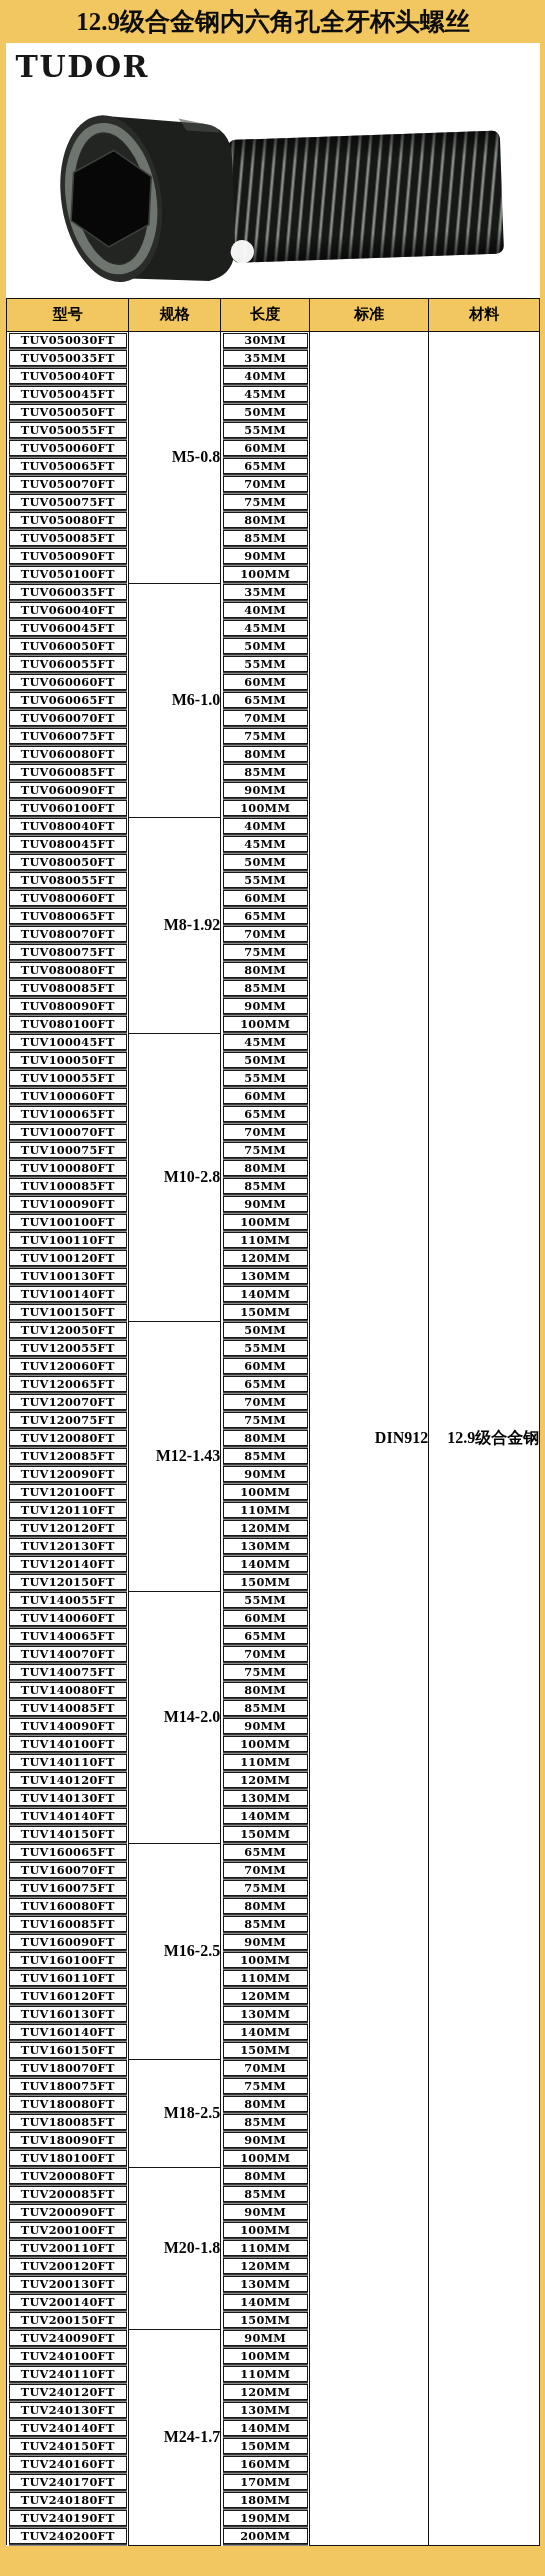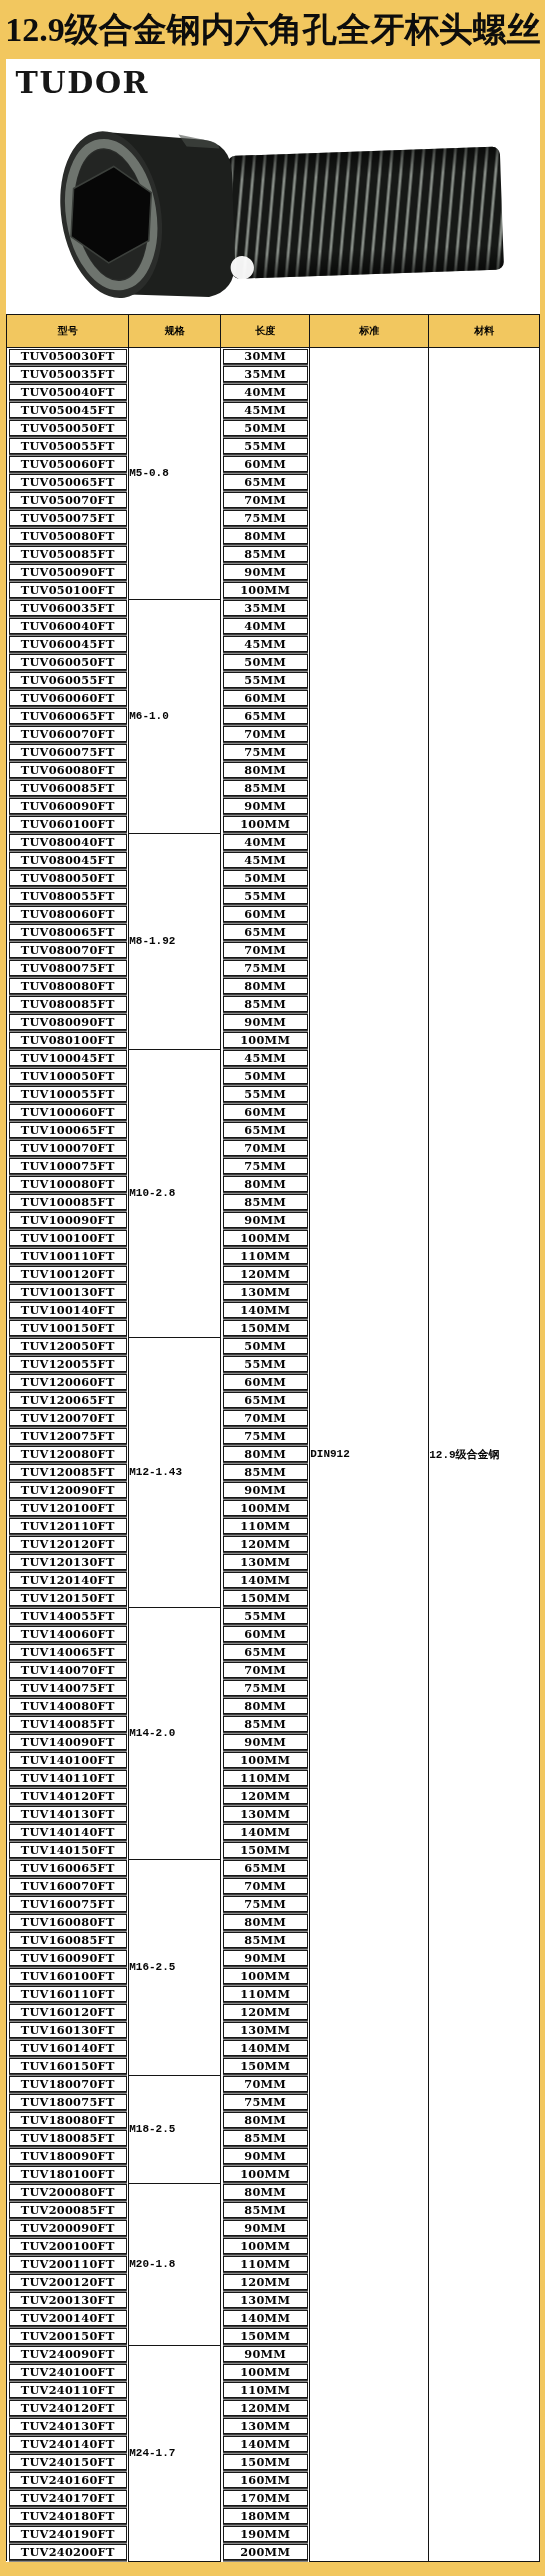--- a/index.html
+++ b/index.html
@@ -1,48 +1,48 @@
 <!DOCTYPE html>
 <html style="font-size:12.5px"><head>
 <meta charset="utf-8">
 <style>
   html,body{margin:0;padding:0;background:#fff;}
   .page{
     width:546px;height:2576px;background:#F2C75F;overflow:hidden;position:relative;
     font-family:"Liberation Sans",sans-serif;
   }
   .banner{
-    height:59px;display:flex;align-items:center;justify-content:center;
-    font-family:"Liberation Serif",serif;font-weight:bold;font-size:34px;color:#0d0d0d;
+    height:43px;display:flex;align-items:center;justify-content:center;
+    font-family:"Liberation Serif",serif;font-weight:bold;font-size:25px;color:#0d0d0d;
   }
   .inner{margin:0 6.2px;background:#ffffff;}
   .brand{
     padding:7.8px 0 0 9.4px;height:33px;line-height:31px;
     font-family:"DejaVu Serif",serif;font-weight:bold;font-size:30px;
     letter-spacing:1.6px;color:#171717;
   }
   .product{height:214px;position:relative;}
   .screw{position:absolute;left:26.5px;top:0;}
   table.spec{width:100%;border-collapse:collapse;table-layout:fixed;}
   thead th{
     background:#F2C75F;border:1.6px solid #141414;height:30px;
-    font-size:10px;font-weight:bold;color:#000;
+    font-size:15px;font-weight:bold;color:#000;
   }
   tbody tr{height:18px;}
   td{padding:0;}
   td.col-model,td.col-len{border-left:1.6px solid #141414;border-right:1.6px solid #141414;}
   .box{
     margin:0.8px 1.6px 1.6px 1.6px;border:0.8px solid #181818;background:#fff;
     box-shadow:0 1.6px 0 #3c3c3c;height:13.3px;
     display:flex;align-items:center;justify-content:center;
     font-family:"DejaVu Serif",serif;font-weight:bold;font-size:11.3px;letter-spacing:0.3px;color:#050505;
   }
   td.col-spec,td.col-std,td.col-mat{
-    border:1.6px solid #141414;background:#fff;text-align:left;vertical-align:middle;
-    font-family:Liberation Mono, monospace;font-weight:bold;font-size:11px;color:#050505;
+    border:1.6px solid #141414;background:#fff;text-align:right;vertical-align:middle;
+    font-family:Liberation Serif, serif;font-weight:bold;font-size:16px;color:#050505;
   }
 </style>
 </head>
 <body>
 
 <div class="page">
   <div class="banner">12.9级合金钢内六角孔全牙杯头螺丝</div>
   <div class="inner">
     <div class="brand">TUDOR</div>
     <div class="product">

